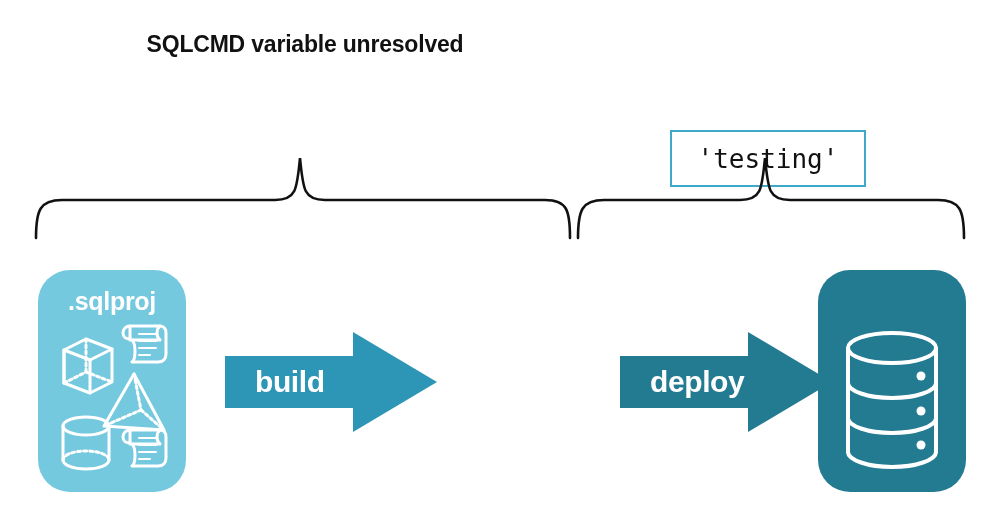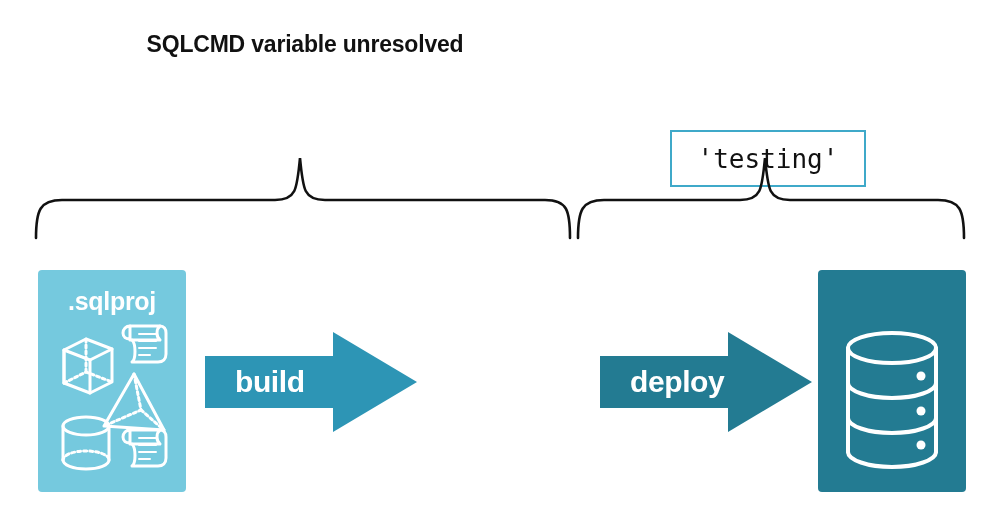--- a/index.html
+++ b/index.html
@@ -39,21 +39,21 @@
   }
   #code-box-left{left:128px;top:82px;width:350px;height:57px;}
   #code-box-right{left:670px;top:82px;width:196px;height:57px;margin-top:48px;}
 
   
   .braces{position:absolute;left:0;top:140px;width:1000px;height:105px;}
 
   
   .card{
     position:absolute;
-    border-radius:4px;
+    border-radius:32px;
     box-sizing:border-box;
     overflow:hidden;
   }
   .card-title{
     position:absolute;
     left:0;right:0;
     top:17px;
     text-align:center;
     color:#ffffff;
     font-weight:bold;
@@ -61,21 +61,21 @@
     letter-spacing:-0.3px;
     white-space:nowrap;
   }
   #card-sqlproj{left:38px;top:270px;width:148px;height:222px;background:#75C9DE;}
   #card-dacpac{left:432px;top:270px;width:138px;height:222px;background:#2D95B5;}
   #card-database{left:818px;top:270px;width:148px;height:222px;background:#237B92;}
 
   .card-art{position:absolute;left:0;top:44px;width:100%;height:176px;}
 
   
-  .arrow{position:absolute;}
+  .arrow{position:absolute;margin-left:20px;}
   #arrow-build{left:205px;top:332px;width:212px;height:100px;}
   #arrow-deploy{left:600px;top:332px;width:212px;height:100px;text-align:center;}
   .arrow-label{
     position:absolute;
     top:0;left:0;width:100%;height:100%;
     display:flex;align-items:center;
     padding-left:30px;
     box-sizing:border-box;
     color:#ffffff;
     font-weight:bold;

